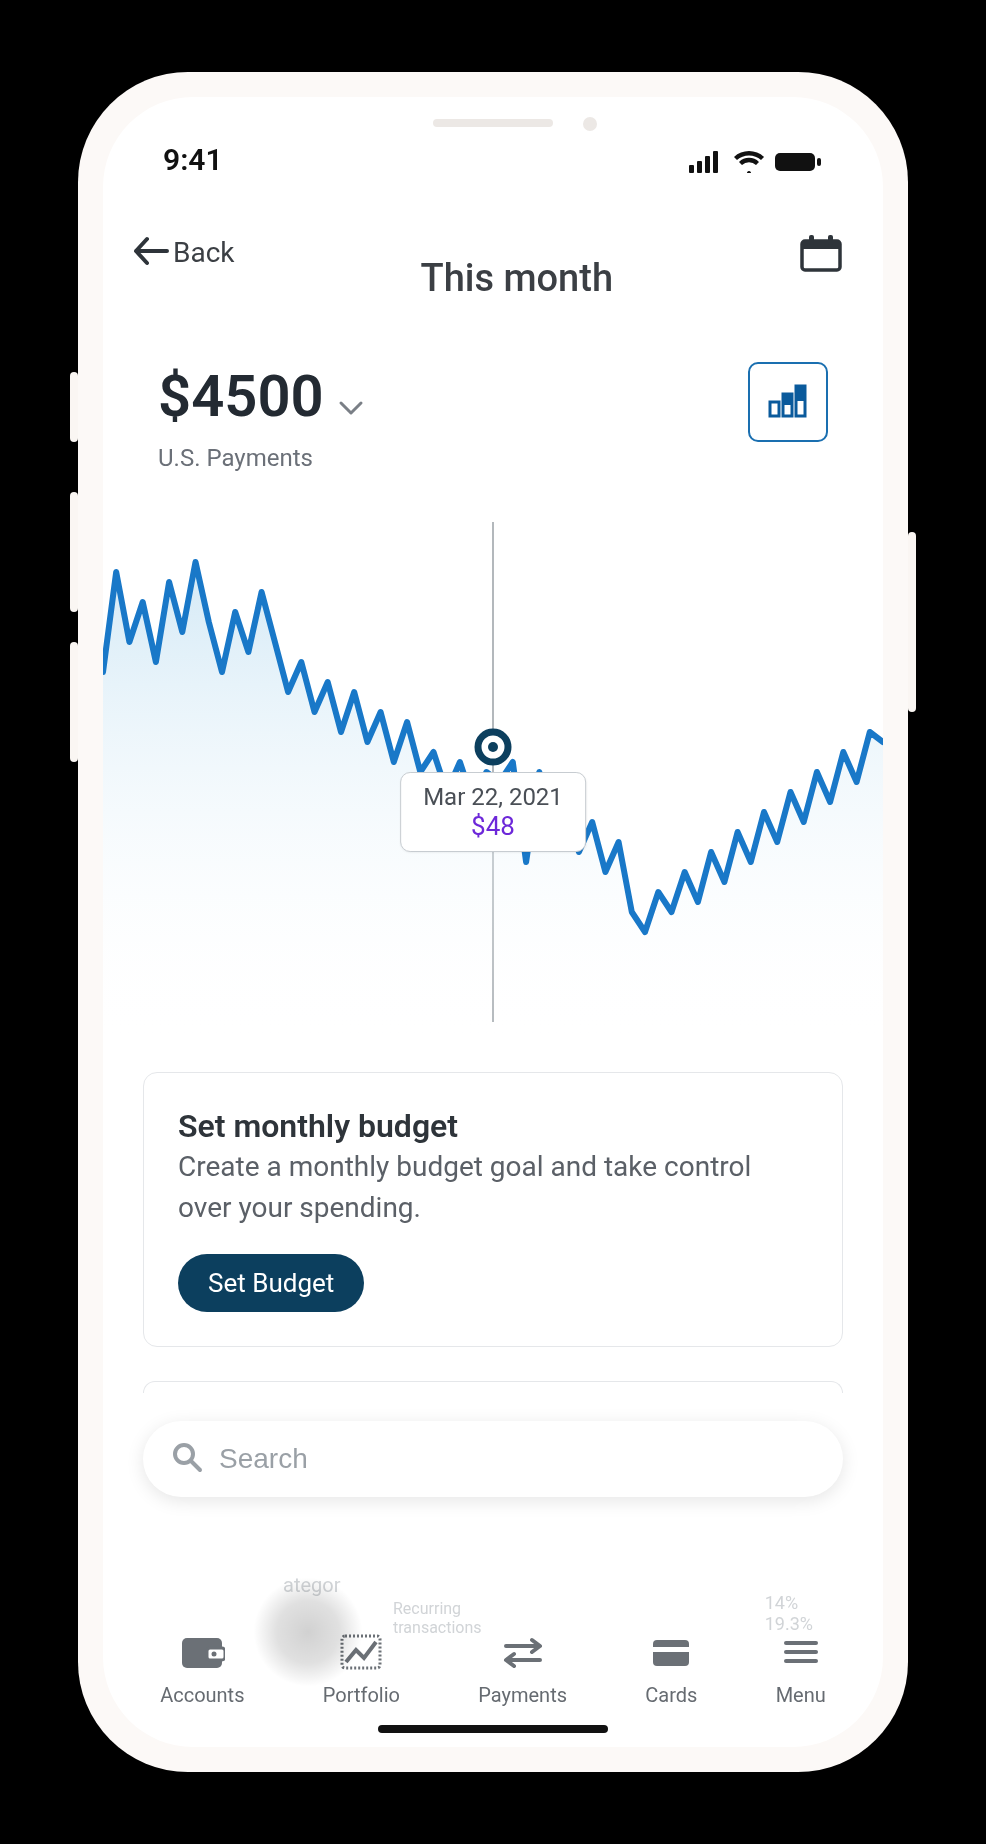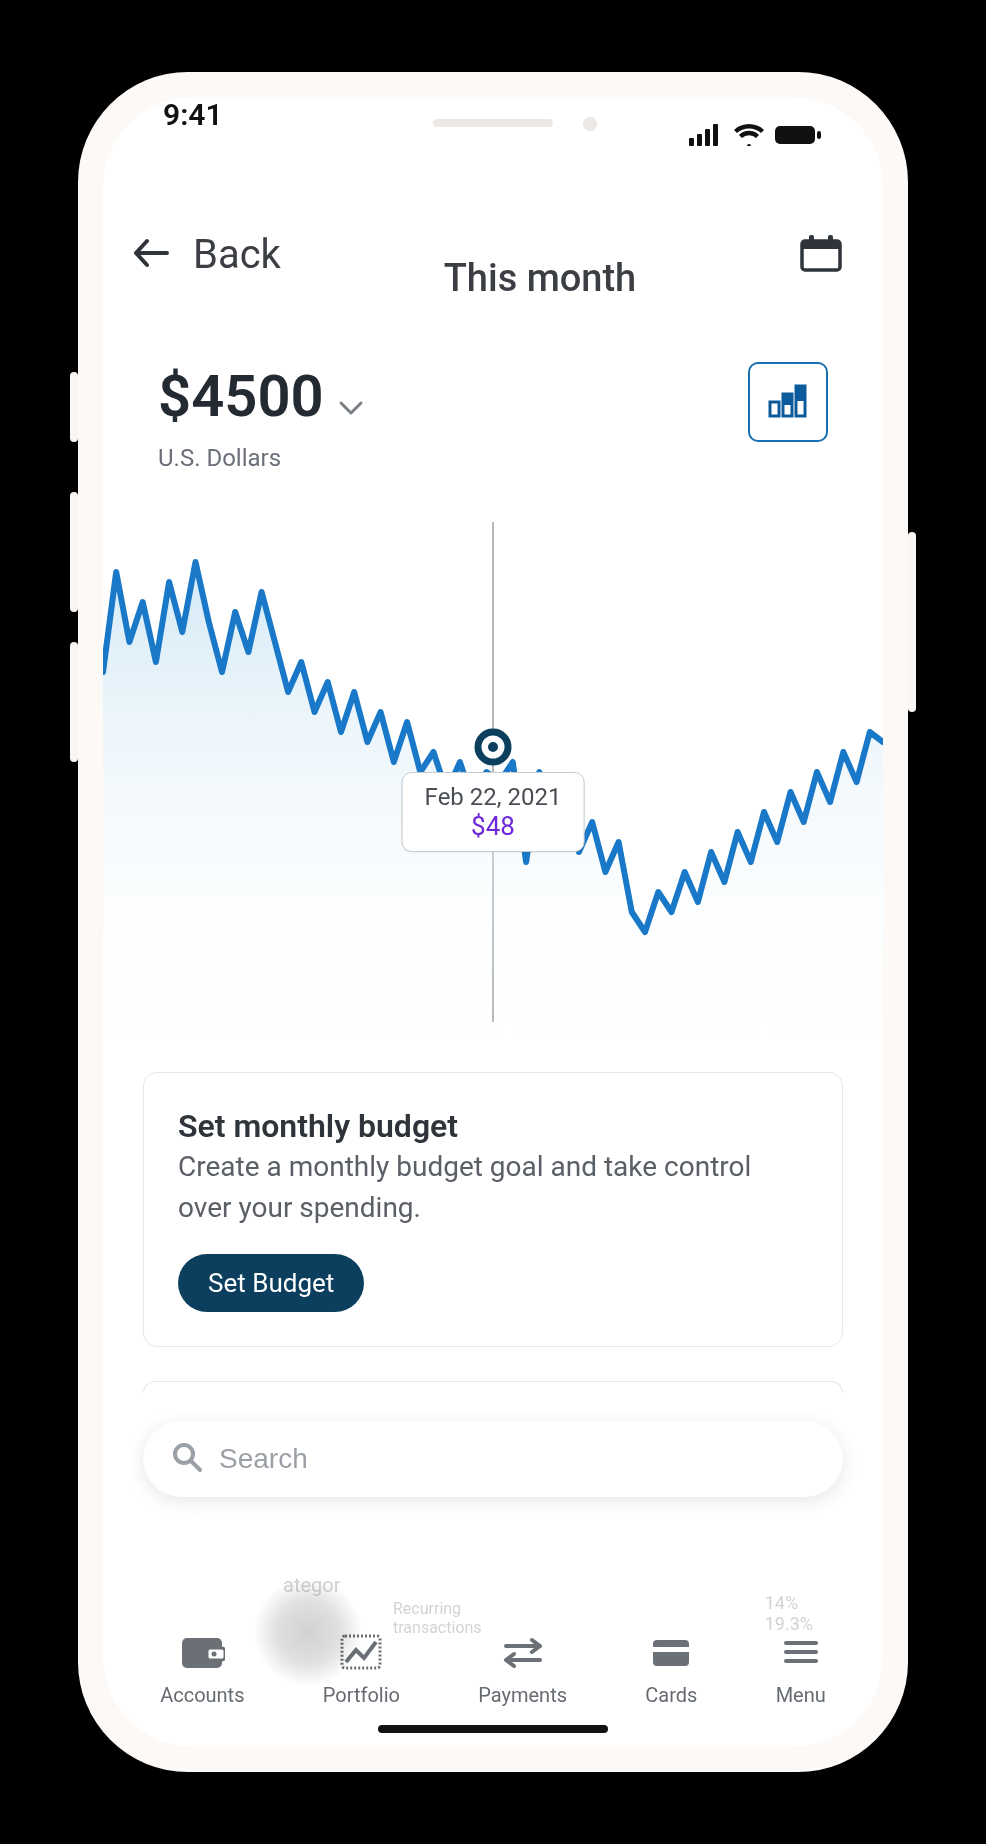--- a/index.html
+++ b/index.html
@@ -47,33 +47,34 @@
   }
   .notch-dot {
     position: absolute;
     top: 20px; left: calc(50% + 90px);
     width: 14px; height: 14px; background: #ece8e5; border-radius: 50%;
   }
   
   .statusbar {
     height: 90px;
     display: flex;
+    align-items: flex-end;
     justify-content: space-between;
     padding: 0 60px 10px 60px;
   }
   .status-time { font-size: 30px; font-weight: 600; color: #111; }
   .status-icons { display: flex; align-items: center; gap: 10px; }
   
   .header {
     display: flex;
     align-items: center;
     justify-content: space-between;
     padding: 22px 40px 22px 30px;
   }
-  .back-btn { display: flex; align-items: flex-start; gap: 24px; color: #3b3f44; font-size: 40px; cursor: pointer; }
+  .back-btn { display: flex; align-items: flex-start; gap: 4px; color: #3b3f44; font-size: 28px; cursor: pointer; }
   .header-title { font-size: 38px; color: #3b3f44; font-weight: 500; margin-top: 47px; }
   .cal-btn { cursor: pointer; }
   
   .balance-row {
     display: flex; justify-content: space-between; align-items: flex-start;
     padding: 40px 55px 0 55px;
   }
   .balance-amt {
     font-size: 58px; font-weight: 600; color: #232a32; display: flex; align-items: center; gap: 14px;
   }
@@ -211,21 +212,21 @@
     <div class="balance-row">
       <div>
         <div class="balance-amt">
           <span>$4500</span>
           <span>
             <svg width="26" height="16" viewBox="0 0 26 16">
                 <path d="M3 3 L13 13 L23 3" stroke="#7a7f86" stroke-width="3" fill="none" stroke-linecap="round" stroke-linejoin="round"></path>
               </svg>
           </span>
         </div>
-        <div class="balance-sub">U.S. Dollars</div>
+        <div class="balance-sub">U.S. Payments</div>
       </div>
       <div class="chart-toggle">
         <span>
           <svg width="44" height="36" viewBox="0 0 44 36">
               <rect x="4" y="20" width="9" height="14" stroke="#0a5a9c" stroke-width="3" fill="none"></rect>
               <rect x="17" y="12" width="9" height="22" stroke="#0a5a9c" stroke-width="3" fill="none"></rect>
               <rect x="17" y="12" width="9" height="11" fill="#0a5a9c"></rect>
               <rect x="30" y="4" width="9" height="30" stroke="#0a5a9c" stroke-width="3" fill="none"></rect>
               <rect x="30" y="4" width="9" height="15" fill="#0a5a9c"></rect>
             </svg>
@@ -241,21 +242,21 @@
             <stop offset="100%" stop-color="#ffffff" stop-opacity="0"></stop>
           </linearGradient>
         </defs>
         <line x1="390" y1="20" x2="390" y2="520" stroke="#9aa0a6" stroke-width="1.5"></line>
         <path id="chart-area" fill="url(#grad)" d="M0.0 170.0 L13.2 70.0 L26.4 140.0 L39.7 100.0 L52.9 160.0 L66.1 80.0 L79.3 130.0 L92.5 60.0 L105.8 120.0 L119.0 170.0 L132.2 110.0 L145.4 150.0 L158.6 90.0 L171.9 140.0 L185.1 190.0 L198.3 160.0 L211.5 210.0 L224.7 180.0 L238.0 230.0 L251.2 190.0 L264.4 240.0 L277.6 210.0 L290.8 260.0 L304.1 220.0 L317.3 270.0 L330.5 250.0 L343.7 290.0 L356.9 260.0 L370.2 300.0 L383.4 270.0 L396.6 280.0 L409.8 260.0 L423.1 360.0 L436.3 270.0 L449.5 320.0 L462.7 300.0 L475.9 350.0 L489.2 320.0 L502.4 370.0 L515.6 340.0 L528.8 410.0 L542.0 430.0 L555.3 390.0 L568.5 410.0 L581.7 370.0 L594.9 400.0 L608.1 350.0 L621.4 380.0 L634.6 330.0 L647.8 360.0 L661.0 310.0 L674.2 340.0 L687.5 290.0 L700.7 320.0 L713.9 270.0 L727.1 300.0 L740.3 250.0 L753.6 280.0 L766.8 230.0 L780.0 240.0 L 780 540 L 0 540 Z"></path>
         <path id="chart-line" fill="none" stroke="#1978c8" stroke-width="6" stroke-linejoin="round" stroke-linecap="round" d="M0.0 170.0 L13.2 70.0 L26.4 140.0 L39.7 100.0 L52.9 160.0 L66.1 80.0 L79.3 130.0 L92.5 60.0 L105.8 120.0 L119.0 170.0 L132.2 110.0 L145.4 150.0 L158.6 90.0 L171.9 140.0 L185.1 190.0 L198.3 160.0 L211.5 210.0 L224.7 180.0 L238.0 230.0 L251.2 190.0 L264.4 240.0 L277.6 210.0 L290.8 260.0 L304.1 220.0 L317.3 270.0 L330.5 250.0 L343.7 290.0 L356.9 260.0 L370.2 300.0 L383.4 270.0 L396.6 280.0 L409.8 260.0 L423.1 360.0 L436.3 270.0 L449.5 320.0 L462.7 300.0 L475.9 350.0 L489.2 320.0 L502.4 370.0 L515.6 340.0 L528.8 410.0 L542.0 430.0 L555.3 390.0 L568.5 410.0 L581.7 370.0 L594.9 400.0 L608.1 350.0 L621.4 380.0 L634.6 330.0 L647.8 360.0 L661.0 310.0 L674.2 340.0 L687.5 290.0 L700.7 320.0 L713.9 270.0 L727.1 300.0 L740.3 250.0 L753.6 280.0 L766.8 230.0 L780.0 240.0 "></path>
         <circle cx="390" cy="245" r="15" fill="#fff" stroke="#0c3f5e" stroke-width="7"></circle>
         <circle cx="390" cy="245" r="5" fill="#0c3f5e"></circle>
       </svg>
       <div class="tooltip">
-        <div class="tooltip-date">Feb 22, 2021</div>
+        <div class="tooltip-date">Mar 22, 2021</div>
         <div class="tooltip-val">$48</div>
       </div>
     </div>
 
     <div class="card">
       <div class="card-title">Set monthly budget</div>
       <div class="card-desc">Create a monthly budget goal and take control over your spending.</div>
       <div class="card-btn">Set Budget</div>
     </div>
 

